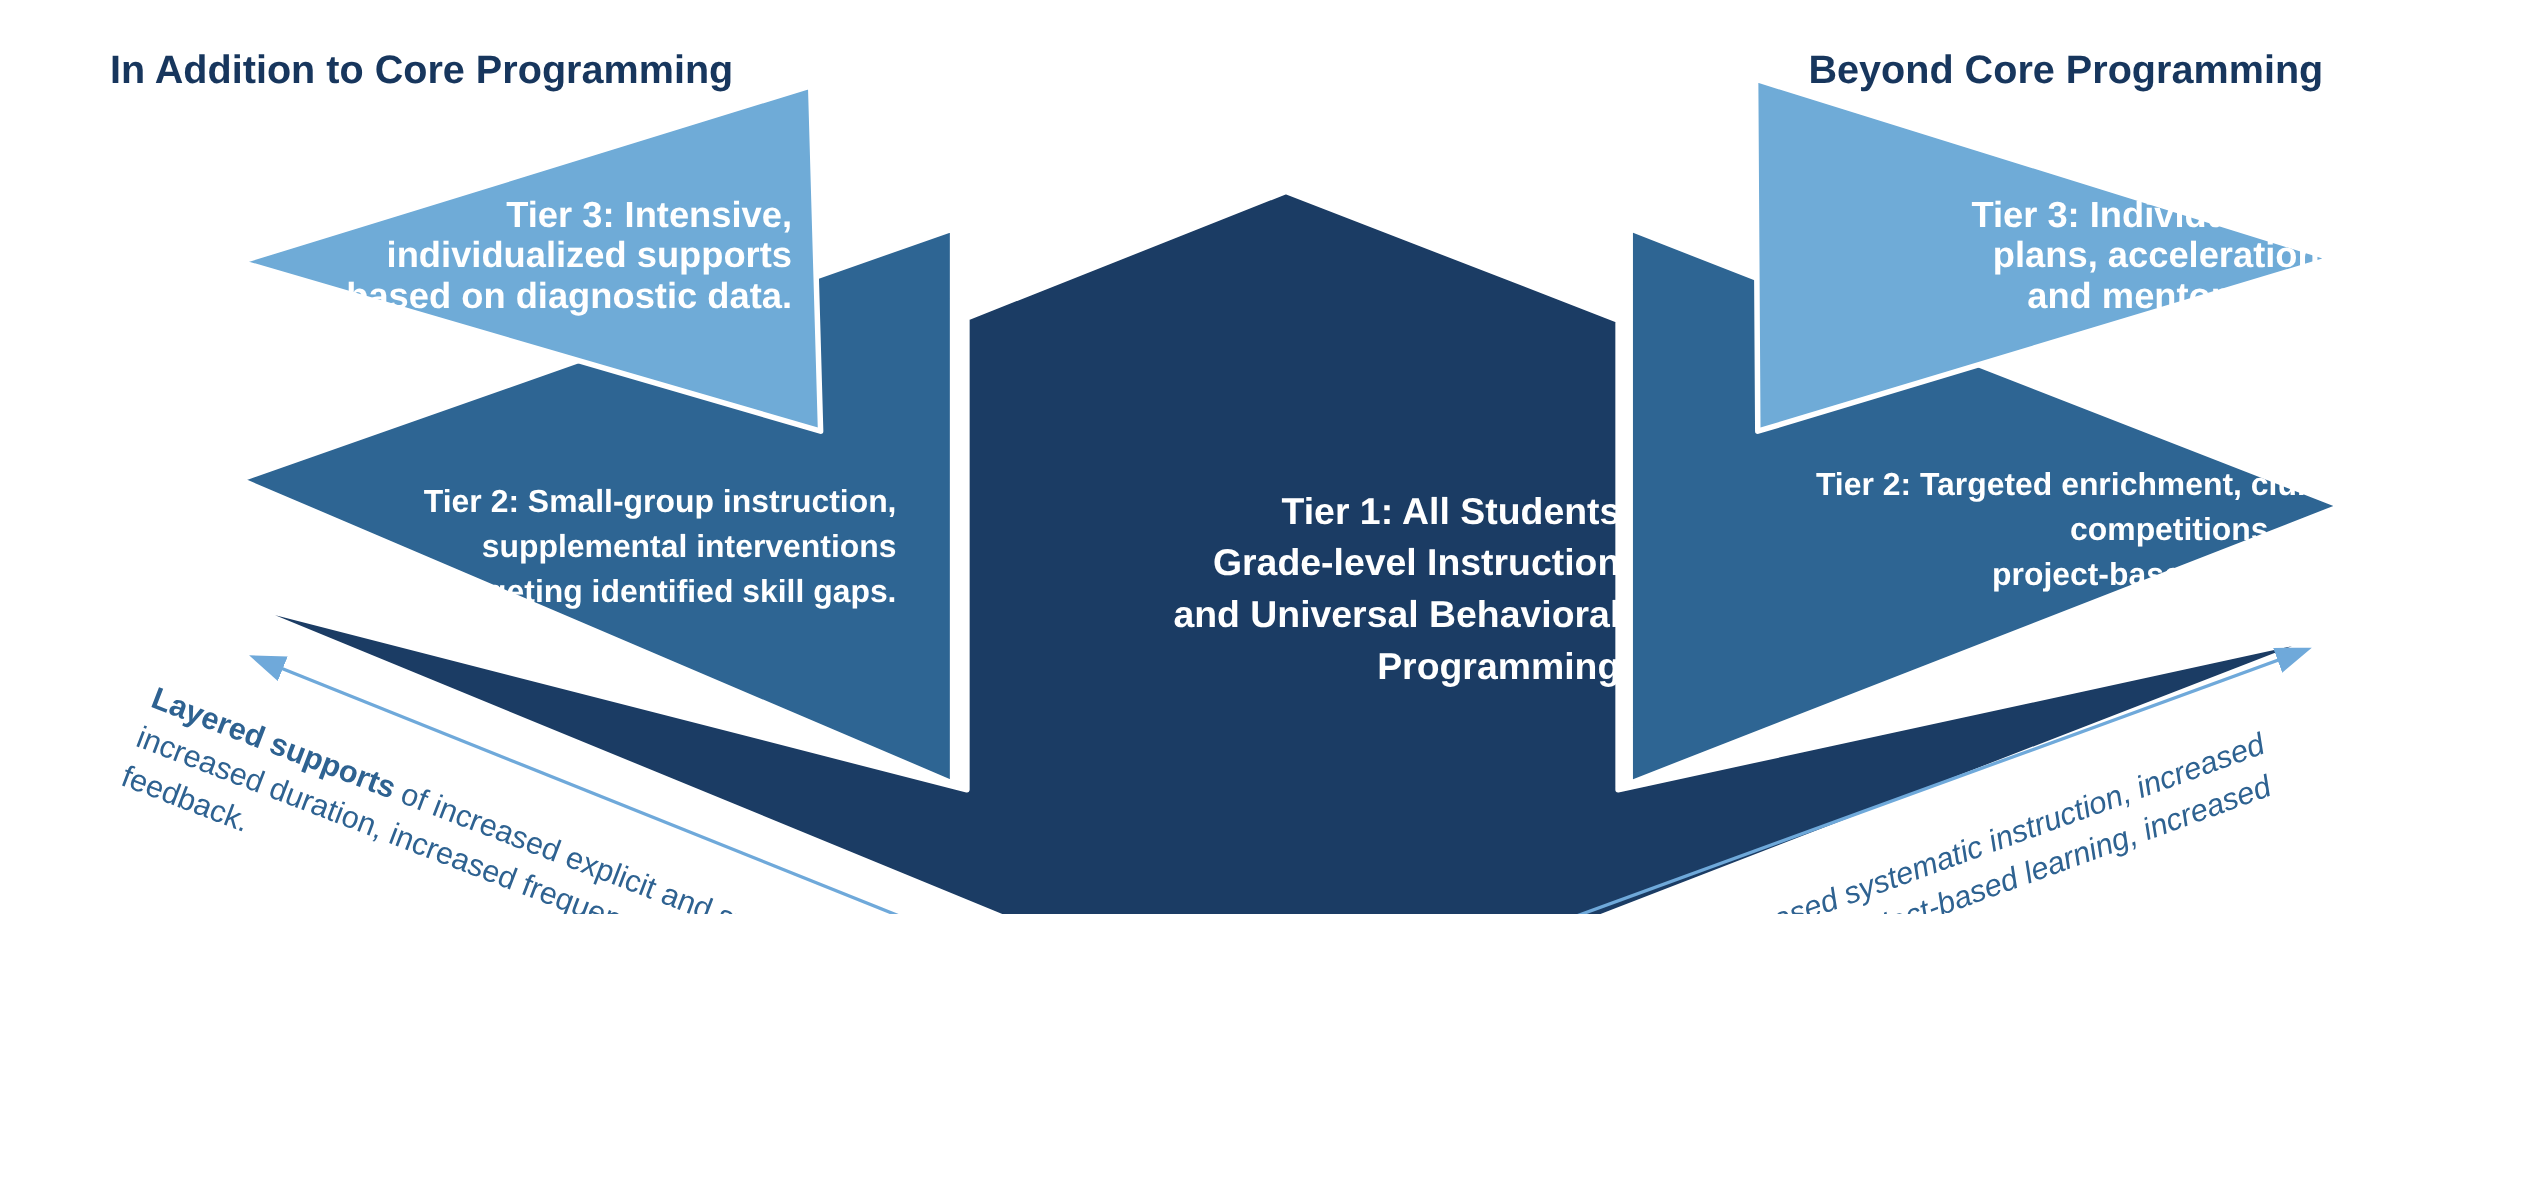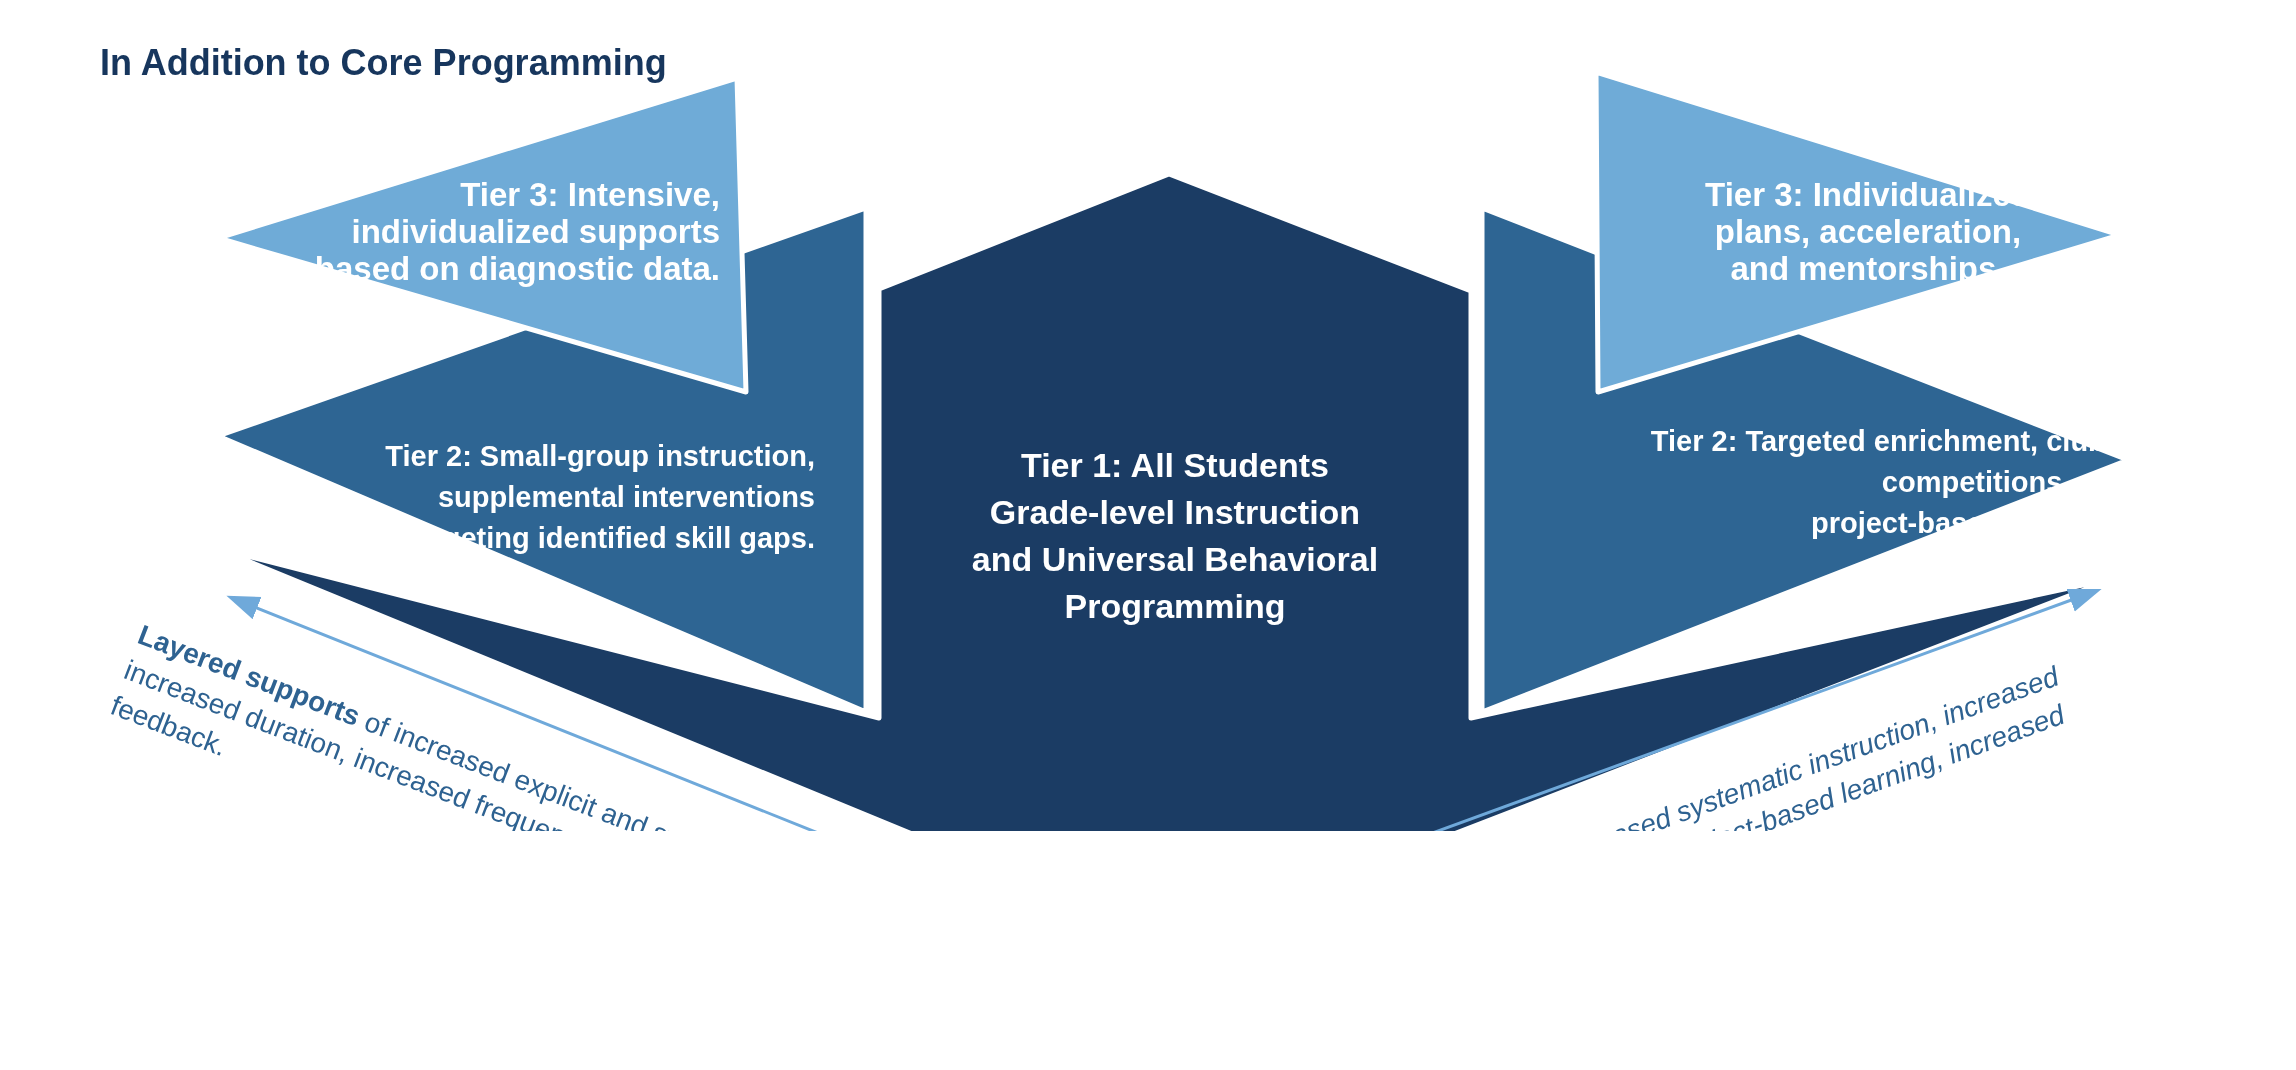--- a/index.html
+++ b/index.html
@@ -42,34 +42,35 @@
     <polygon class="shape-light" points="218,238 737,78 746,392"></polygon>
 
     <polygon class="shape-mid" points="2128,460 1482,208 1482,712"></polygon>
     <polygon class="shape-light" points="2120,235 1596,72 1598,392"></polygon>
 
     <line class="axis" x1="1080" y1="938" x2="232" y2="598" marker-end="url(#ah)"></line>
     <line class="axis" x1="1257" y1="897" x2="2096" y2="591" marker-end="url(#ah)"></line>
   </svg>
 
   <div class="heading" style="left:100px;top:42px">In Addition to Core Programming</div>
+  <div class="heading" style="left:1644px;top:42px">Beyond Core Programming</div>
 
   <div class="tier pre t3" style="left:280px;top:176px;width:440px;text-align:right">Tier 3: Intensive,
 individualized supports
 based on diagnostic data.</div>
   <div class="tier pre t2" style="left:215px;top:436px;width:600px;text-align:right">Tier 2: Small-group instruction,
 supplemental interventions
 targeting identified skill gaps.</div>
 
-  <div class="tier pre t1" style="left:877px;top:442px;width:596px;text-align:center">Tier 1: All Students
+  <div class="tier pre t1" style="left:877px;top:442px;width:596px;text-align:right">Tier 1: All Students
 Grade-level Instruction
 and Universal Behavioral
 Programming</div>
 
-  <div class="tier pre t3" style="left:1618px;top:176px;width:500px;text-align:center">Tier 3: Individualized
+  <div class="tier pre t3" style="left:1618px;top:176px;width:500px;text-align:right">Tier 3: Individualized
 plans, acceleration,
 and mentorships.</div>
   <div class="tier pre t2" style="left:1500px;top:421px;width:630px;text-align:right">Tier 2: Targeted enrichment, clubs,
 competitions, and
 project-based learning.</div>
 
   <div class="layered pre" style="left:146px;top:616px;width:1120px;transform:rotate(21deg)"><b>Layered supports</b><span> of increased explicit and systematic instruction,
 increased duration, increased frequency, increased intensity and
 feedback.</span></div>
 

